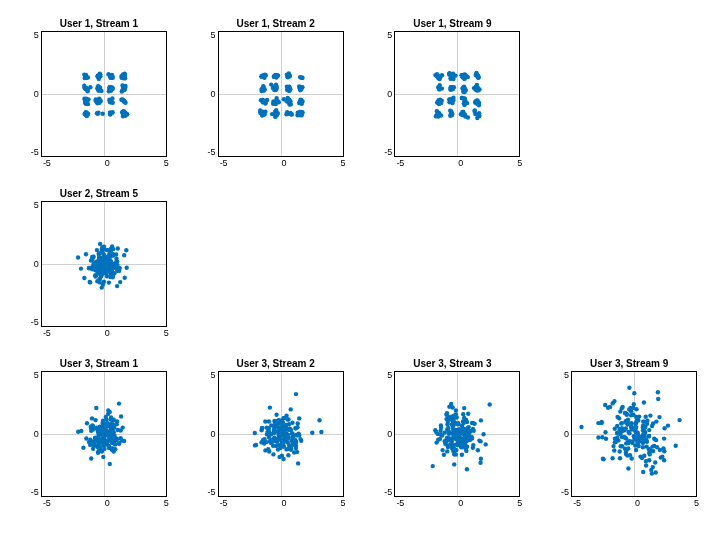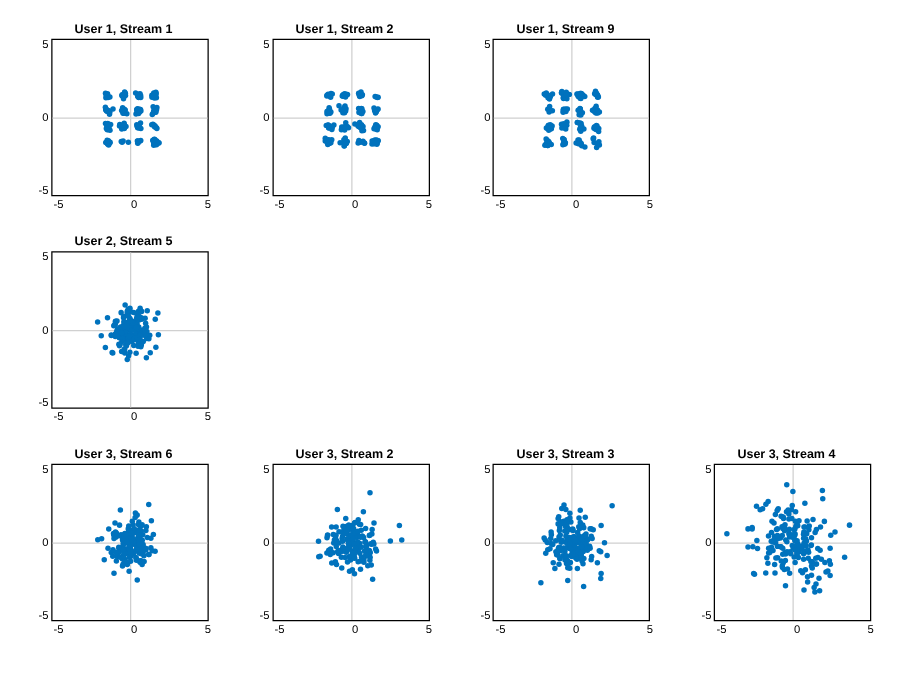--- a/index.html
+++ b/index.html
@@ -903,21 +903,21 @@
           <span>-5</span>
           <span>0</span>
           <span>5</span>
         </div>
       </div>
     </div>
     <div class="cell empty"></div>
     <div class="cell empty"></div>
     <div class="cell empty"></div>
     <div class="cell">
-      <div class="title">User 3, Stream 6</div>
+      <div class="title">User 3, Stream 1</div>
       <div class="plot-wrap">
         <div class="yaxis" style="height: 126px;">
           <span>5</span>
           <span>0</span>
           <span>-5</span>
         </div>
         <div class="plot" style="width: 126px; height: 126px;">
           <div class="gridline-h"></div>
           <div class="gridline-v"></div>
           <svg class="points" width="126" height="126">
@@ -1527,21 +1527,21 @@
       <div style="display: flex; align-items: flex-start;">
         <div style="width: 14px;"></div>
         <div class="xaxis" style="width: 126px; margin-left: auto;">
           <span>-5</span>
           <span>0</span>
           <span>5</span>
         </div>
       </div>
     </div>
     <div class="cell">
-      <div class="title">User 3, Stream 4</div>
+      <div class="title">User 3, Stream 9</div>
       <div class="plot-wrap">
         <div class="yaxis" style="height: 126px;">
           <span>5</span>
           <span>0</span>
           <span>-5</span>
         </div>
         <div class="plot" style="width: 126px; height: 126px;">
           <div class="gridline-h"></div>
           <div class="gridline-v"></div>
           <svg class="points" width="126" height="126">

